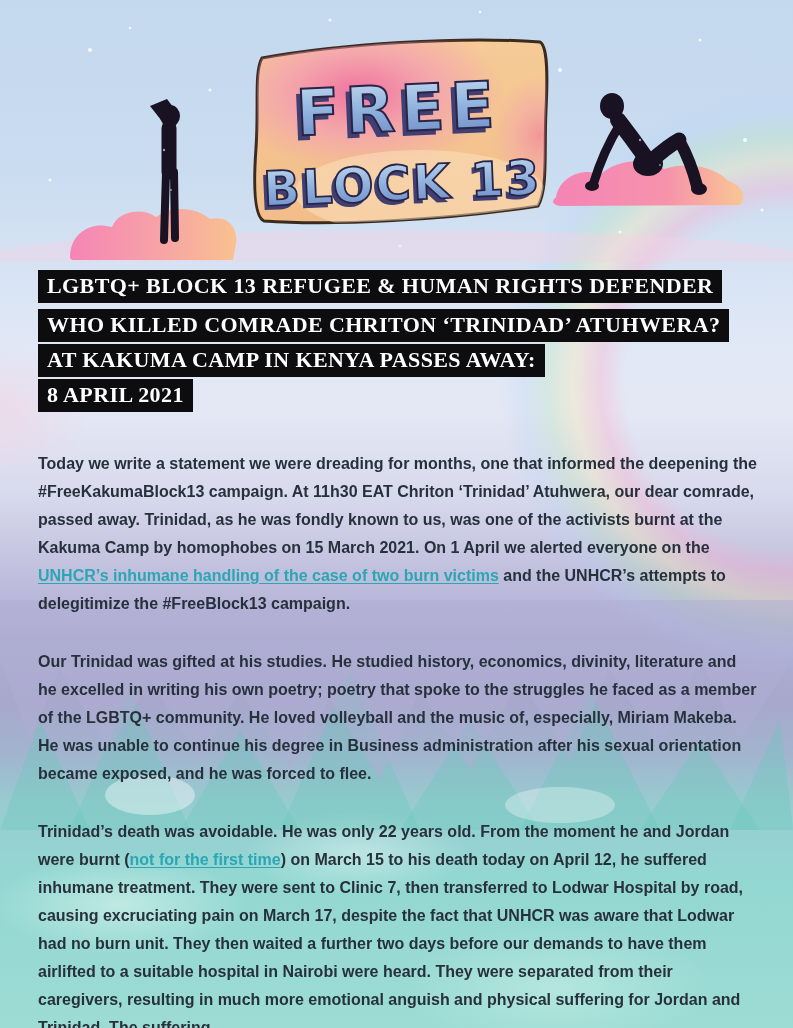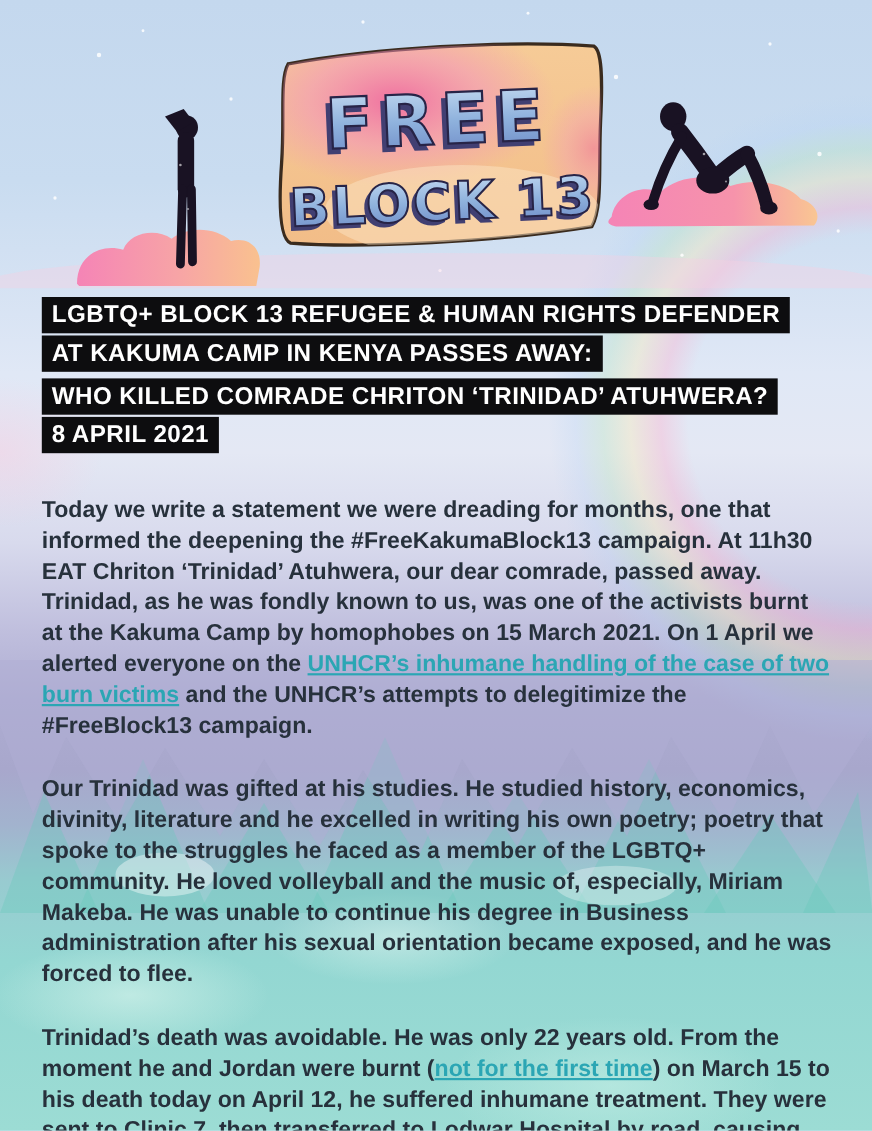--- a/index.html
+++ b/index.html
@@ -17,29 +17,29 @@
       radial-gradient(circle 310px at 100% 37%, transparent 54%, rgba(255,172,202,.35) 62%, rgba(255,236,172,.33) 71%, rgba(182,231,182,.3) 79%, rgba(182,212,246,.25) 87%, transparent 95%),
       radial-gradient(ellipse 130px 95px at 0% 40%, rgba(250,198,220,.4), transparent 72%),
       linear-gradient(180deg,
         #c4d8ee 0%, #c9dcf0 16%, #d5e2f3 25%, #e0e8f6 33%, #e4e8f4 40%,
         #d8daed 48%, #bfbedd 56%, #aeadd2 62%, #a8a7cc 68%, #a2b3ce 73%,
         #98cbd0 78%, #93d7d2 85%, #9cdcd4 100%);
   }
   .hero{position:absolute;top:0;left:0;width:793px;height:262px;}
   .trees{position:absolute;top:600px;left:0;width:793px;height:230px;pointer-events:none;}
   .content{position:absolute;top:270px;left:38px;width:721px;}
-  .headline{margin:0 0 36px 0;display:flex;flex-direction:column;align-items:flex-start;}
+  .headline{margin:0 0 36px 0;display:flex;flex-direction:column;align-items:flex-start;font-family:Liberation Serif, serif;}
   .hl-line{
     background:#0d0d0f;color:#ffffff;
     font-size:22px;font-weight:800;letter-spacing:.4px;line-height:1;
     padding:5px 9px 6px;margin-bottom:2px;white-space:nowrap;
   }
   .hl-line.group-gap{margin-top:4px;}
   .para{
-    font-size:21px;line-height:28px;font-weight:600;color:#27313c;
+    font-size:16px;line-height:28px;font-weight:600;color:#27313c;
     margin:0 0 30px 0;
   }
   .link{color:#2ba6b4;font-weight:700;text-decoration:underline;text-underline-offset:2px;}
   .banner-word{font-family:"DejaVu Sans",sans-serif;font-weight:bold;}
 </style>
 </head>
 <body>
 
 <div class="page">
 
@@ -155,22 +155,22 @@
       <polygon fill="rgba(176,173,212,0.5)" points="0,0 793,0 793,60 740,140 700,60 660,150 610,70 570,160 520,80 470,170 420,90 380,180 330,100 290,170 240,90 200,160 150,80 110,150 60,70 30,140 0,60"></polygon>
       <ellipse cx="150" cy="195" rx="45" ry="20" fill="rgba(255,255,255,0.4)"></ellipse>
       <ellipse cx="560" cy="205" rx="55" ry="18" fill="rgba(255,255,255,0.32)"></ellipse>
     </svg>
   </div>
 
   <div class="content">
 
     <h1 class="headline">
       <span class="hl-line">LGBTQ+ BLOCK 13 REFUGEE &amp; HUMAN RIGHTS DEFENDER</span>
+      <span class="hl-line group-gap">WHO KILLED COMRADE CHRITON ‘TRINIDAD’ ATUHWERA?</span>
       <span class="hl-line">AT KAKUMA CAMP IN KENYA PASSES AWAY:</span>
-      <span class="hl-line group-gap">WHO KILLED COMRADE CHRITON ‘TRINIDAD’ ATUHWERA?</span>
       <span class="hl-line">8 APRIL 2021</span>
     </h1>
 
     <p class="para"><span>Today we write a statement we were dreading for months, one that informed the deepening the #FreeKakumaBlock13 campaign. At 11h30 EAT Chriton ‘Trinidad’ Atuhwera, our dear comrade, passed away. Trinidad, as he was fondly known to us, was one of the activists burnt at the Kakuma Camp by homophobes on 15 March 2021.  On 1 April we alerted everyone on the </span><a href="#" class="link">UNHCR’s inhumane handling of the case of two burn victims</a><span> and the UNHCR’s attempts to delegitimize the #FreeBlock13 campaign.</span></p>
 
     <p class="para"><span>Our Trinidad was gifted at his studies. He studied history, economics, divinity, literature and he excelled in writing his own poetry; poetry that spoke to the struggles he faced as a member of the LGBTQ+ community.  He loved volleyball and the music of, especially, Miriam Makeba. He was unable to continue his degree in Business administration after his sexual orientation became exposed, and he was forced to flee.</span></p>
 
     <p class="para"><span>Trinidad’s death was avoidable.  He was only 22 years old. From the moment he and Jordan were burnt (</span><a href="#" class="link">not for the first time</a><span>) on March 15 to his death today on April 12, he suffered inhumane treatment. They were sent to Clinic 7, then transferred to Lodwar Hospital by road, causing excruciating pain on March 17, despite the fact that UNHCR was aware that Lodwar had no burn unit. They then waited a further two  days before our demands to have them airlifted to a suitable hospital in Nairobi were heard. They were separated from their caregivers, resulting in much more emotional anguish and physical suffering for Jordan and Trinidad. The suffering</span></p>
 
   </div>

